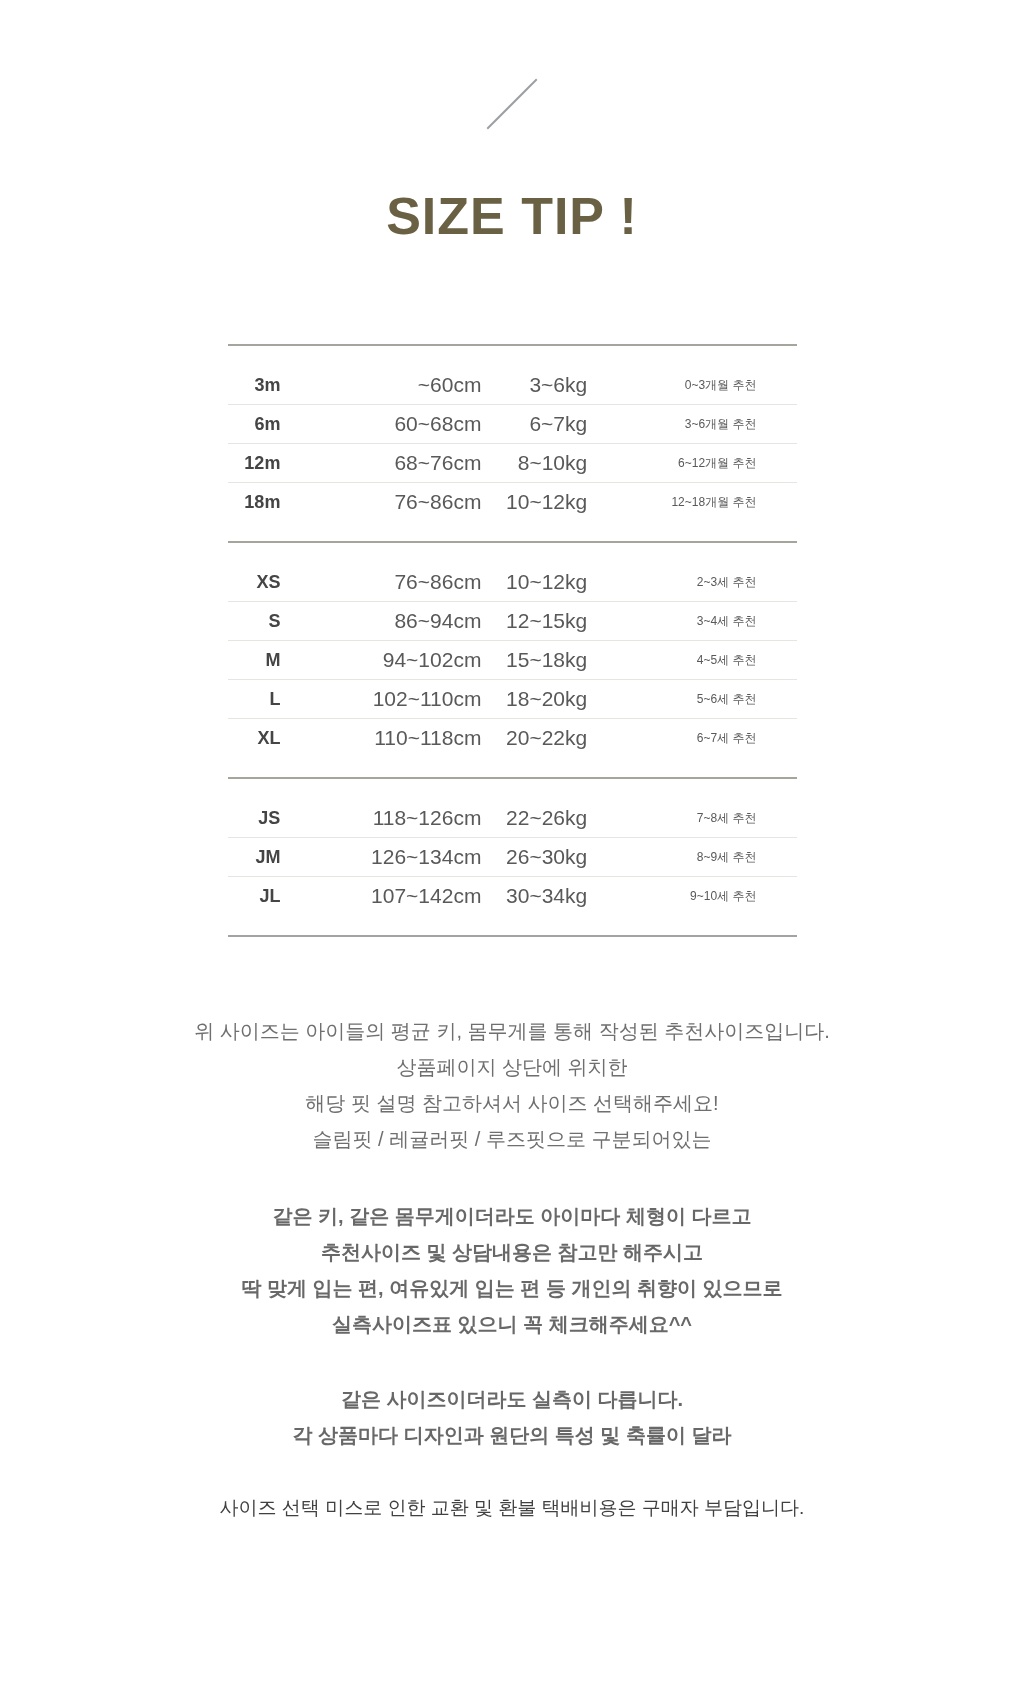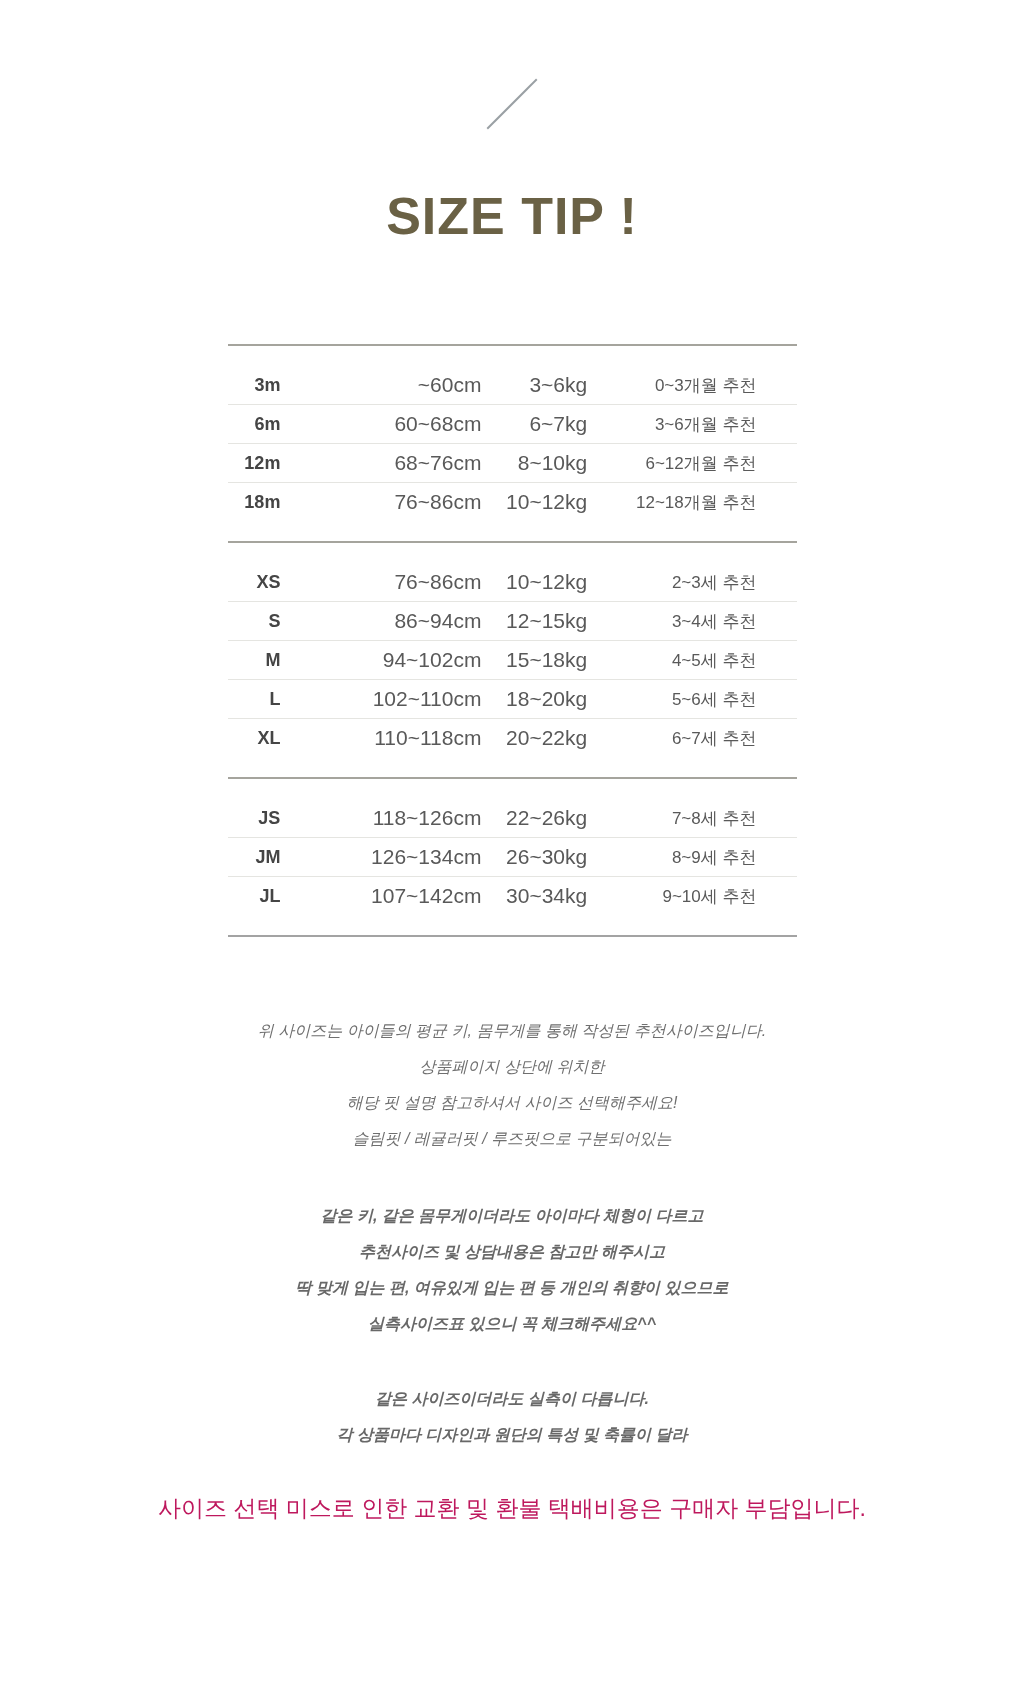--- a/index.html
+++ b/index.html
@@ -54,31 +54,31 @@
     grid-template-columns: 10% 38% 20% 32%;
     align-items: center;
     height: 38px;
     padding-right: 40px;
   }
   .trow + .trow { border-top: 1px solid #e5e5e1; }
   .cell { text-align: right; white-space: nowrap; }
   .cell.size   { font-size: 18px; font-weight: 700; color: #454545; }
   .cell.height { font-size: 21px; font-weight: 400; color: #595959; }
   .cell.weight { font-size: 21px; font-weight: 400; color: #595959; }
-  .cell.age    { font-size: 17px; font-weight: 400; color: #595959; }
+  .cell.age    { font-size: 12px; font-weight: 400; color: #595959; }
 
   
   .notes { text-align: center; }
   .para { margin: 0; }
-  .para .line { font-size: 16px; line-height: 36px; color: #6f6f6f; font-style: italic; }
+  .para .line { font-size: 20px; line-height: 36px; color: #6f6f6f; }
   .para-1 { margin-top: 76px; }
   .para-2 { margin-top: 41px; }
   .para-3 { margin-top: 39px; }
   .para-2 .line, .para-3 .line { font-weight: 700; color: #686868; }
-  .footer-note { margin-top: 37px; font-size: 23px; line-height: 36px; color: #be185d; }
+  .footer-note { margin-top: 37px; font-size: 19px; line-height: 36px; color: #404040; }
 </style>
 </head>
 <body>
 
 <div class="page">
 
   <div class="slash-wrap">
     <div class="slash"></div>
   </div>
 

